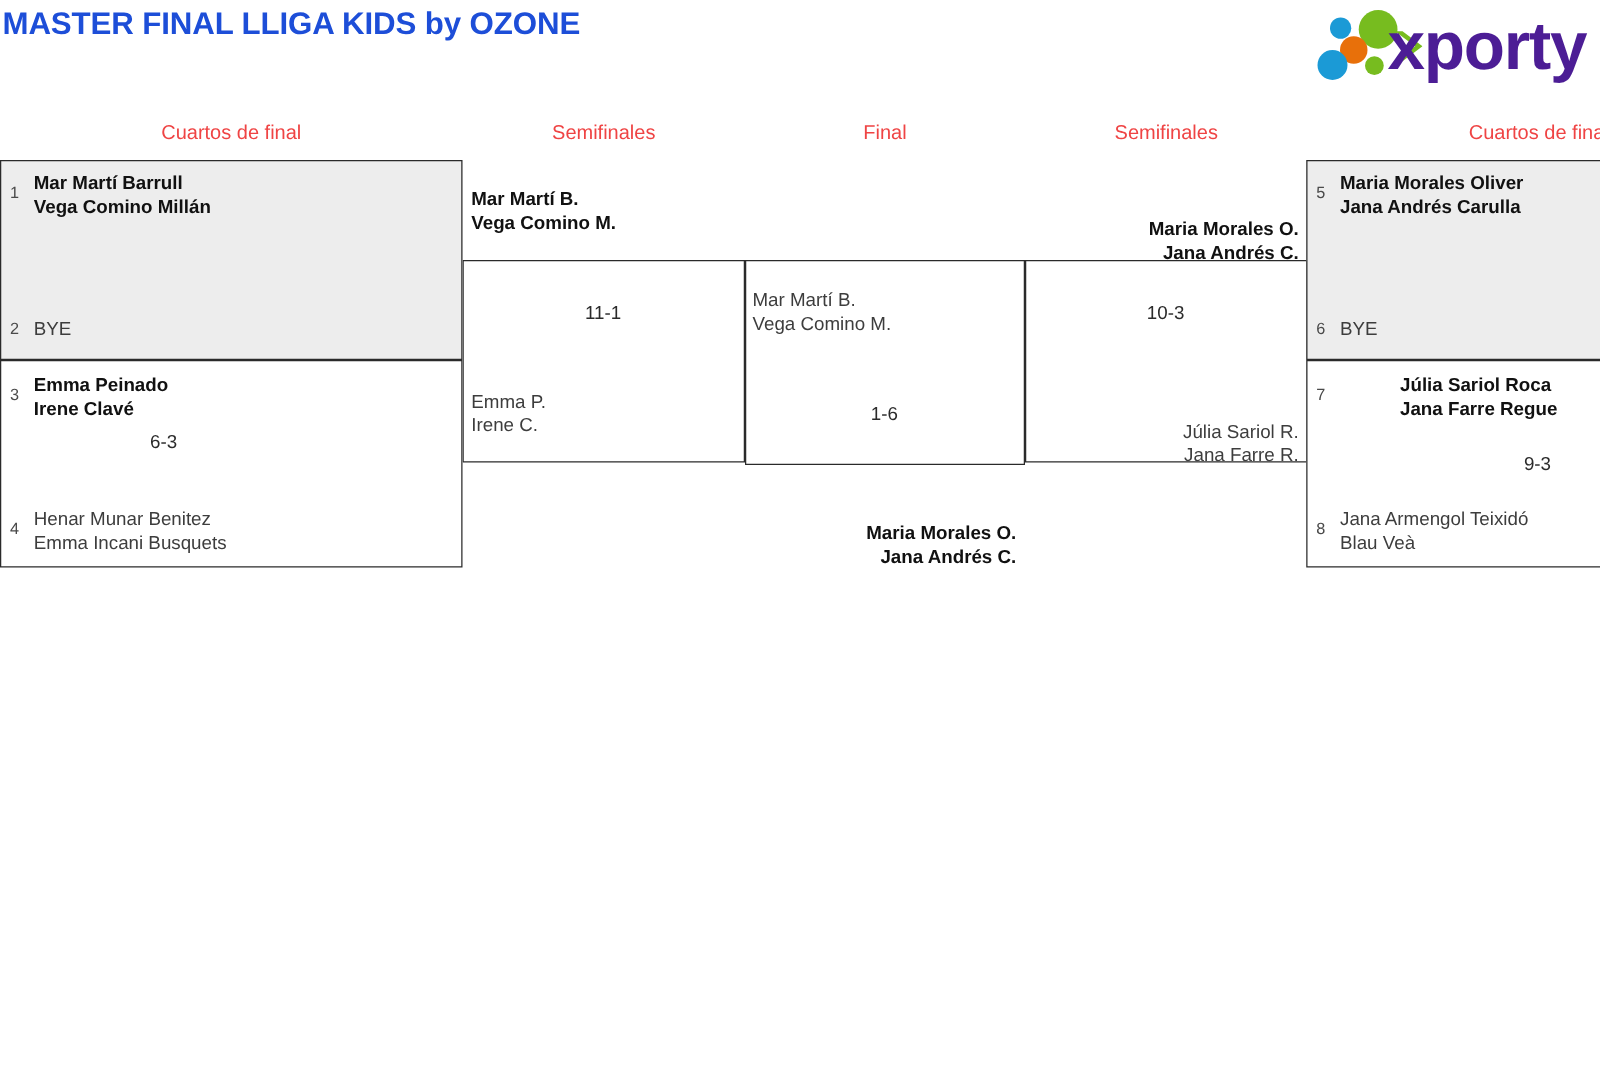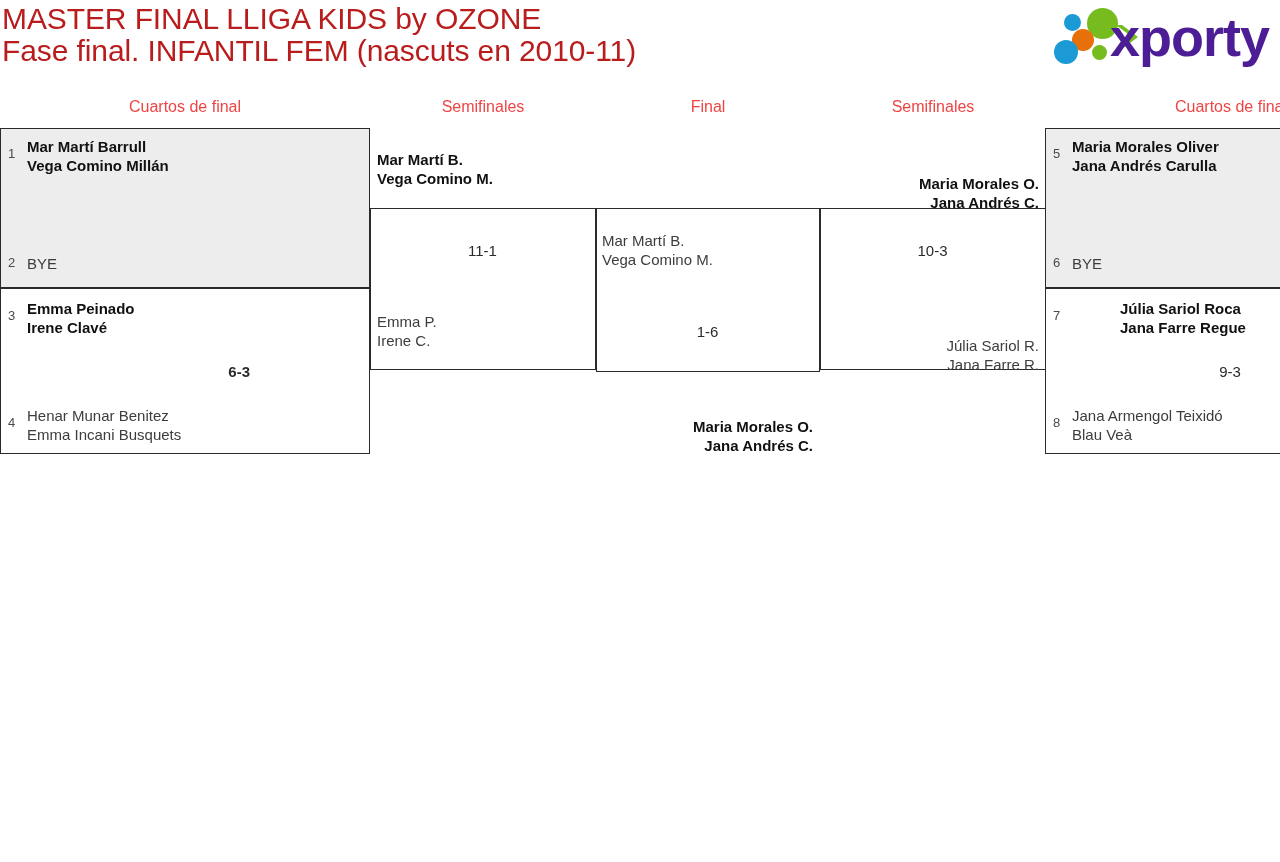--- a/index.html
+++ b/index.html
@@ -21,23 +21,23 @@
     position: absolute;
     left: 0; top: 0;
     width: 1280px; height: 76px;
   }
   .title-block {
     position: absolute;
     left: 2px; top: 3px;
     line-height: 32px;
   }
   .title-line {
-    font-size: 30px;
-    font-weight: 400;
-    color: #b91c1c;
+    font-size: 25px;
+    font-weight: 700;
+    color: #1d4ed8;
     white-space: nowrap;
     letter-spacing: -0.1px;
   }
   .logo {
     position: absolute;
     left: 1046px; top: 4px;
     width: 232px; height: 66px;
   }
   .logo-dots { position: absolute; left: 0; top: 0; width: 78px; height: 62px; }
   .dot { position: absolute; border-radius: 50%; }
@@ -129,21 +129,20 @@
   }
 
   .align-right { text-align: right; margin-top: 24px; }
 </style>
 </head>
 <body>
 
 <div class="header">
   <div class="title-block">
     <div class="title-line">MASTER FINAL LLIGA KIDS by OZONE</div>
-    <div class="title-line">Fase final. INFANTIL FEM (nascuts en 2010-11)</div>
   </div>
 
   <div class="logo">
     <div class="logo-dots">
       <span class="dot dot-blue-sm"></span>
       <span class="dot dot-green-lg"></span>
       <span class="dot dot-orange"></span>
       <span class="dot dot-blue-md"></span>
       <span class="dot dot-green-sm"></span>
     </div>
@@ -170,21 +169,21 @@
 <div class="entry loser" style="left:27px; top:254px;">
   <span class="nm">BYE</span>
 </div>
 
 <div class="box plain qf2"></div>
 <div class="seed" style="left:8px;  top:308px;">3</div>
 <div class="entry winner" style="left:27px; top:299px;">
   <span class="nm">Emma Peinado</span>
   <span class="nm">Irene Clavé</span>
 </div>
-<div class="score" style="left:120px; top:362px; width:130px; text-align:right;font-weight:bold;">6-3</div>
+<div class="score" style="left:120px; top:344px; width:130px; text-align:left;">6-3</div>
 <div class="seed" style="left:8px;  top:415px;">4</div>
 <div class="entry loser" style="left:27px; top:406px;">
   <span class="nm">Henar Munar Benitez</span>
   <span class="nm">Emma Incani Busquets</span>
 </div>
 
 <div class="box plain sf1"></div>
 <div class="entry winner" style="left:377px; top:150px;">
   <span class="nm">Mar Martí B.</span>
   <span class="nm">Vega Comino M.</span>

